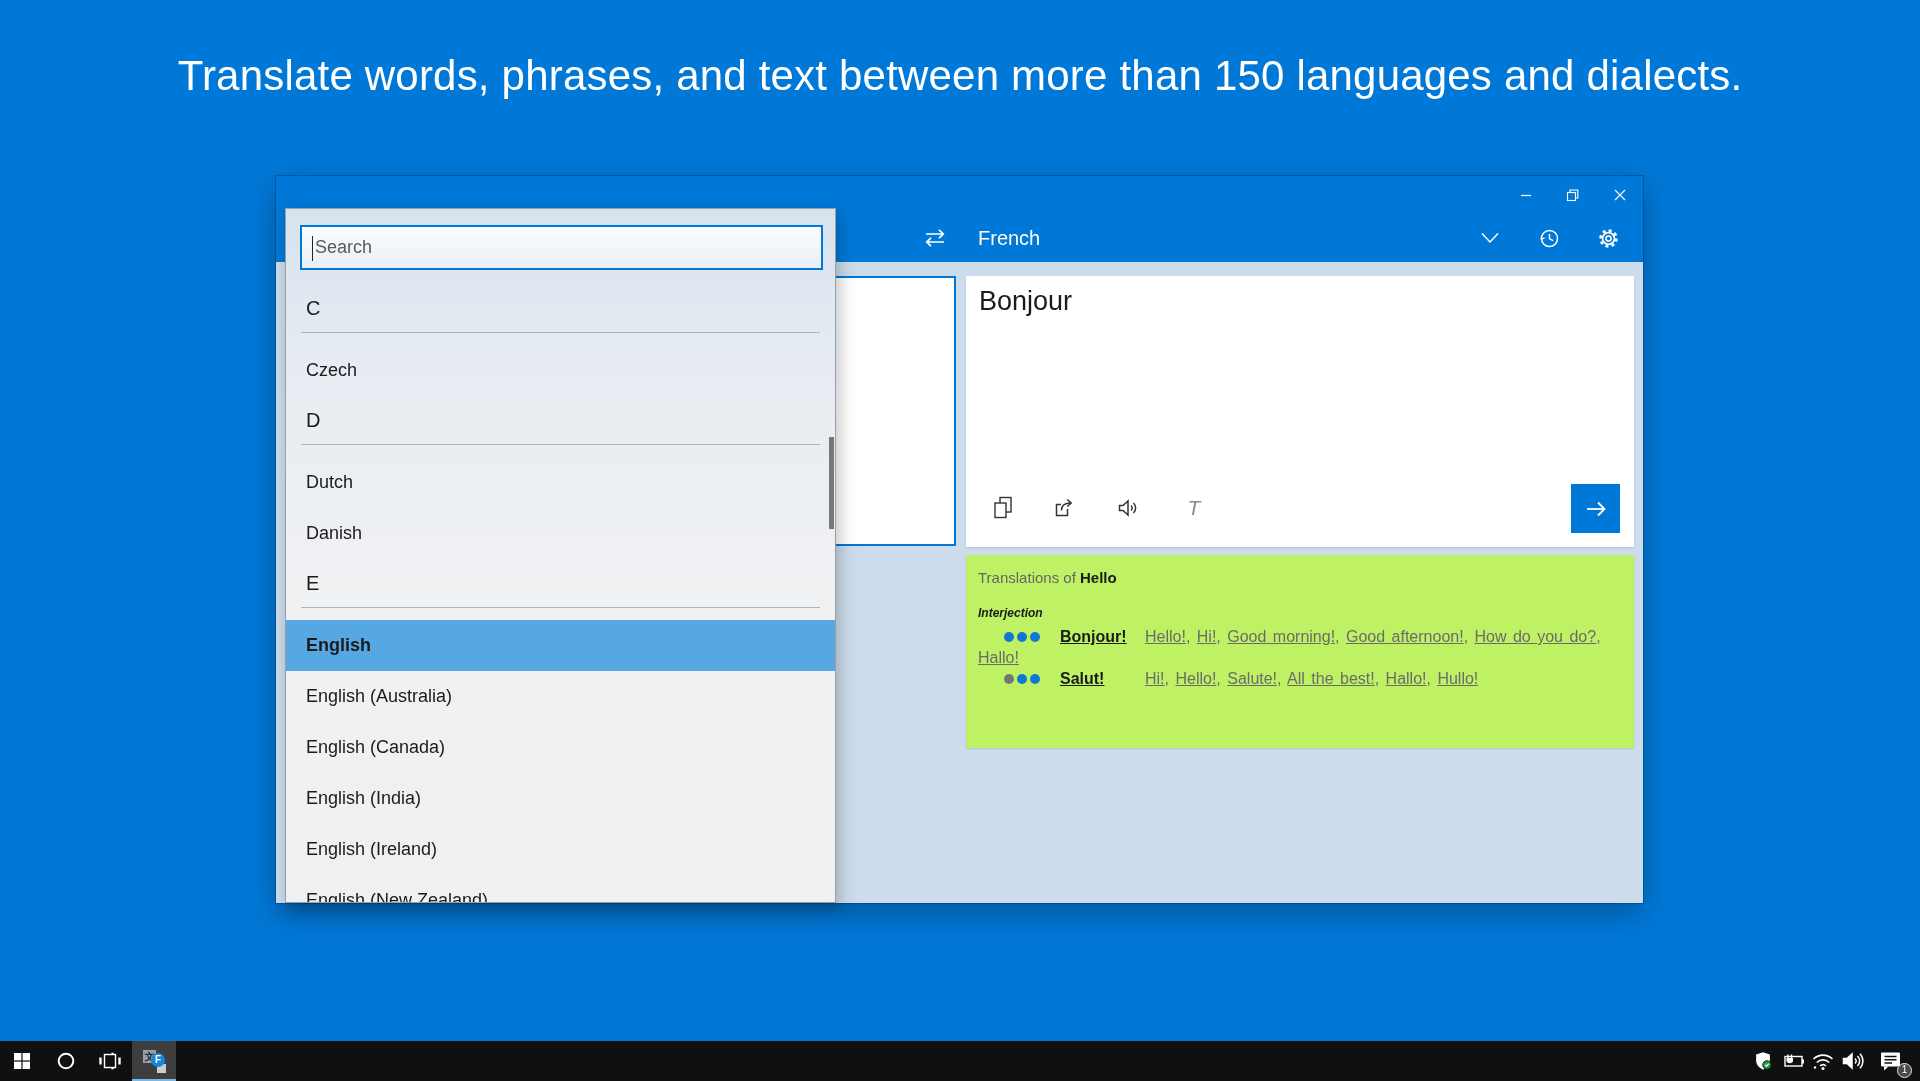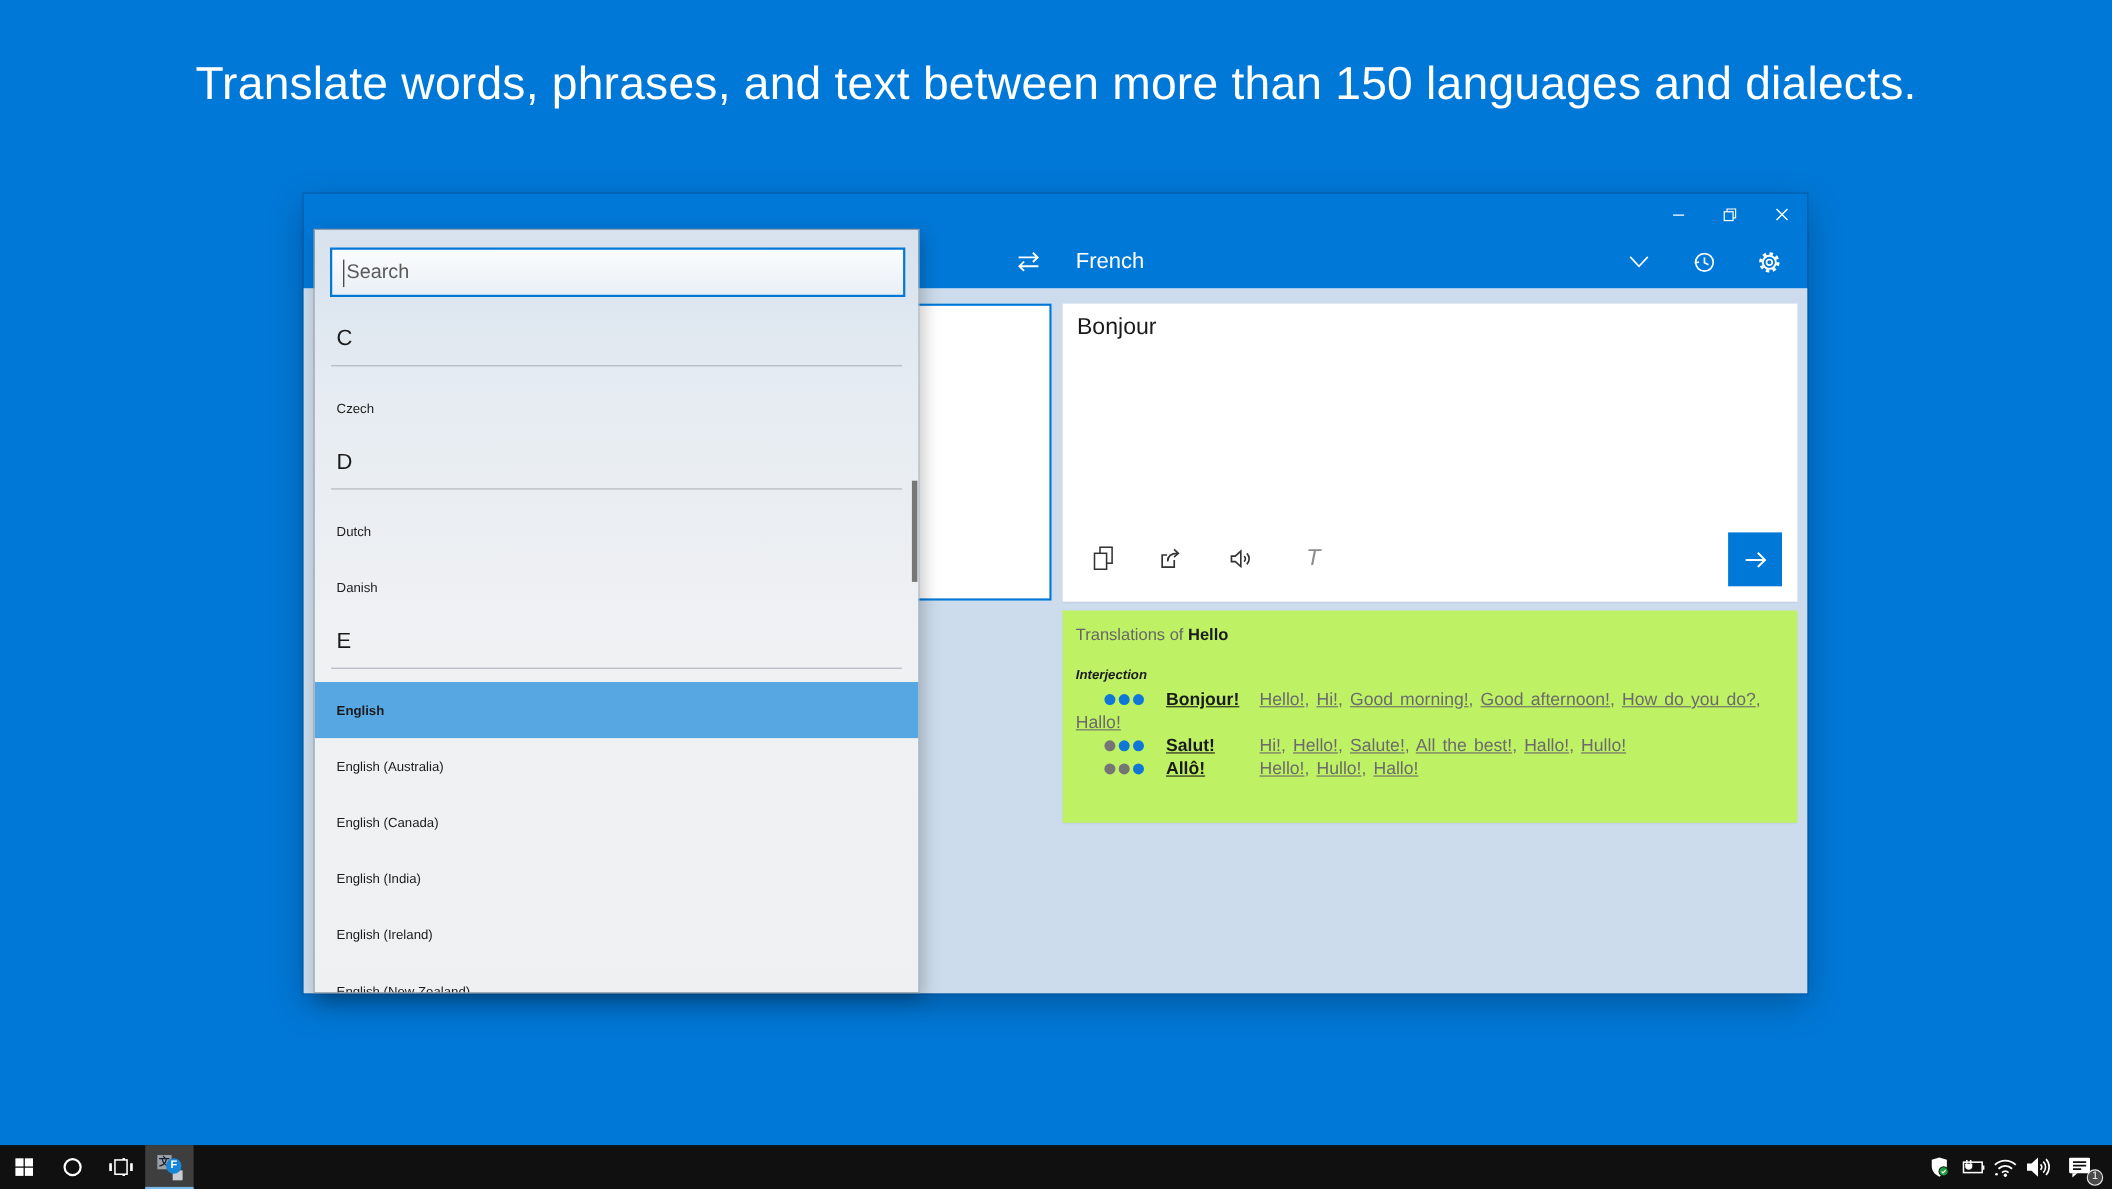--- a/index.html
+++ b/index.html
@@ -27,21 +27,21 @@
     color:#ffffff; font-size:20px; }
   .chev-btn { left:1194px; } .hist-btn { left:1253px; } .gear-btn { left:1312px; }
 
   .content { position:absolute; top:86px; left:0; right:0; bottom:0; background:#CDDCEC; overflow:hidden; }
 
   .input-box { position:absolute; left:12px; top:14px; width:668px; height:270px;
     background:#ffffff; border:2px solid #0078D7; }
 
   .output-panel { position:absolute; left:690px; top:14px; width:668px; height:271px;
     background:#ffffff; box-shadow:0 1px 2px rgba(0,0,0,.12); }
-  .output-text { position:absolute; left:13px; top:10px; font-size:21px; color:#1b1b1b; }
+  .output-text { position:absolute; left:13px; top:10px; font-size:27px; color:#1b1b1b; }
   .tool-btn { position:absolute; width:26px; height:26px; top:219px; background:transparent; border:none;
     display:flex; align-items:center; justify-content:center; }
   .tool-copy { left:24px; } .tool-share { left:86px; } .tool-speak { left:149px; } .tool-font { left:215px; }
   .tool-font span { font-style:italic; font-size:21px; color:#8c8c8c; font-family:"Liberation Sans",sans-serif; }
   .go-btn { position:absolute; left:605px; top:208px; width:49px; height:49px;
     background:#0078D7; border:none; display:flex; align-items:center; justify-content:center; }
 
   .trans-panel { position:absolute; left:690px; top:293px; width:668px; height:193px;
     background:#bef264; box-shadow:0 1px 2px rgba(0,0,0,.12);
     padding:14px 24px 0 12px; color:#1b1b1b; }
@@ -67,21 +67,21 @@
   .search-wrap input { width:100%; height:100%; border:none; outline:none; background:transparent;
     padding-left:13px; font-size:18px; color:#333; font-family:"Liberation Sans",sans-serif; }
   .search-wrap input::placeholder { color:#595959; opacity:1; }
   .caret-bar { position:absolute; left:10px; top:9px; width:1px; height:25px; background:#222; }
   .lang-list { position:absolute; top:61px; left:0; right:0; padding-top:14px; }
   .lang-header { position:relative; height:49px; margin-bottom:12px; padding-left:20px;
     display:flex; align-items:center; font-size:20px; color:#1b1b1b; }
   .lang-header::after { content:""; position:absolute; left:15px; right:15px; bottom:0;
     height:1px; background:#AEB4BA; }
   .lang-item { height:51px; display:flex; align-items:center; padding-left:20px;
-    font-size:12px; color:#1b1b1b; cursor:default; }
+    font-size:18px; color:#1b1b1b; cursor:default; }
   .lang-item.selected { background:#57A7E3;font-weight:bold; }
   .scroll-thumb { position:absolute; right:1px; top:228px; width:5px; height:92px; background:#777; }
 
   
   .taskbar { position:absolute; left:0; bottom:0; width:1920px; height:40px; background:#101010;
     display:flex; align-items:stretch; }
   .tb-btn { width:44px; border:none; background:transparent; display:flex;
     align-items:center; justify-content:center; position:relative; }
   .tb-btn.active { background:#3E3E3E; }
   .active-underline { position:absolute; left:0; right:0; bottom:0; height:2px; background:#76B9EA; }
@@ -213,21 +213,20 @@
 
       <div class="trans-panel">
         <div class="trans-title">
           <span>Translations of</span>
           <b>Hello</b>
         </div>
         <div class="pos-label">Interjection</div>
         <div class="entries" id="entries">
             <div class="t-entry"><span class="dots"><span class="dot blue"></span><span class="dot blue"></span><span class="dot blue"></span></span><a class="term">Bonjour!</a><span class="equivs"><a class="eq">Hello!</a><span class="comma">, </span><a class="eq">Hi!</a><span class="comma">, </span><a class="eq">Good morning!</a><span class="comma">, </span><a class="eq">Good afternoon!</a><span class="comma">, </span><a class="eq">How do you do?</a><span class="comma">, </span><a class="eq">Hallo!</a></span></div>
             <div class="t-entry"><span class="dots"><span class="dot gray"></span><span class="dot blue"></span><span class="dot blue"></span></span><a class="term">Salut!</a><span class="equivs"><a class="eq">Hi!</a><span class="comma">, </span><a class="eq">Hello!</a><span class="comma">, </span><a class="eq">Salute!</a><span class="comma">, </span><a class="eq">All the best!</a><span class="comma">, </span><a class="eq">Hallo!</a><span class="comma">, </span><a class="eq">Hullo!</a></span></div>
-            <div class="t-entry"><span class="dots"><span class="dot gray"></span><span class="dot gray"></span><span class="dot blue"></span></span><a class="term">Allô!</a><span class="equivs"><a class="eq">Hello!</a><span class="comma">, </span><a class="eq">Hullo!</a><span class="comma">, </span><a class="eq">Hallo!</a></span></div>
           </div>
       </div>
 
     </div>
 
     <div class="dropdown">
       <div class="search-wrap">
         <input placeholder="Search" style="">
         <span class="caret-bar"></span>
       </div>

